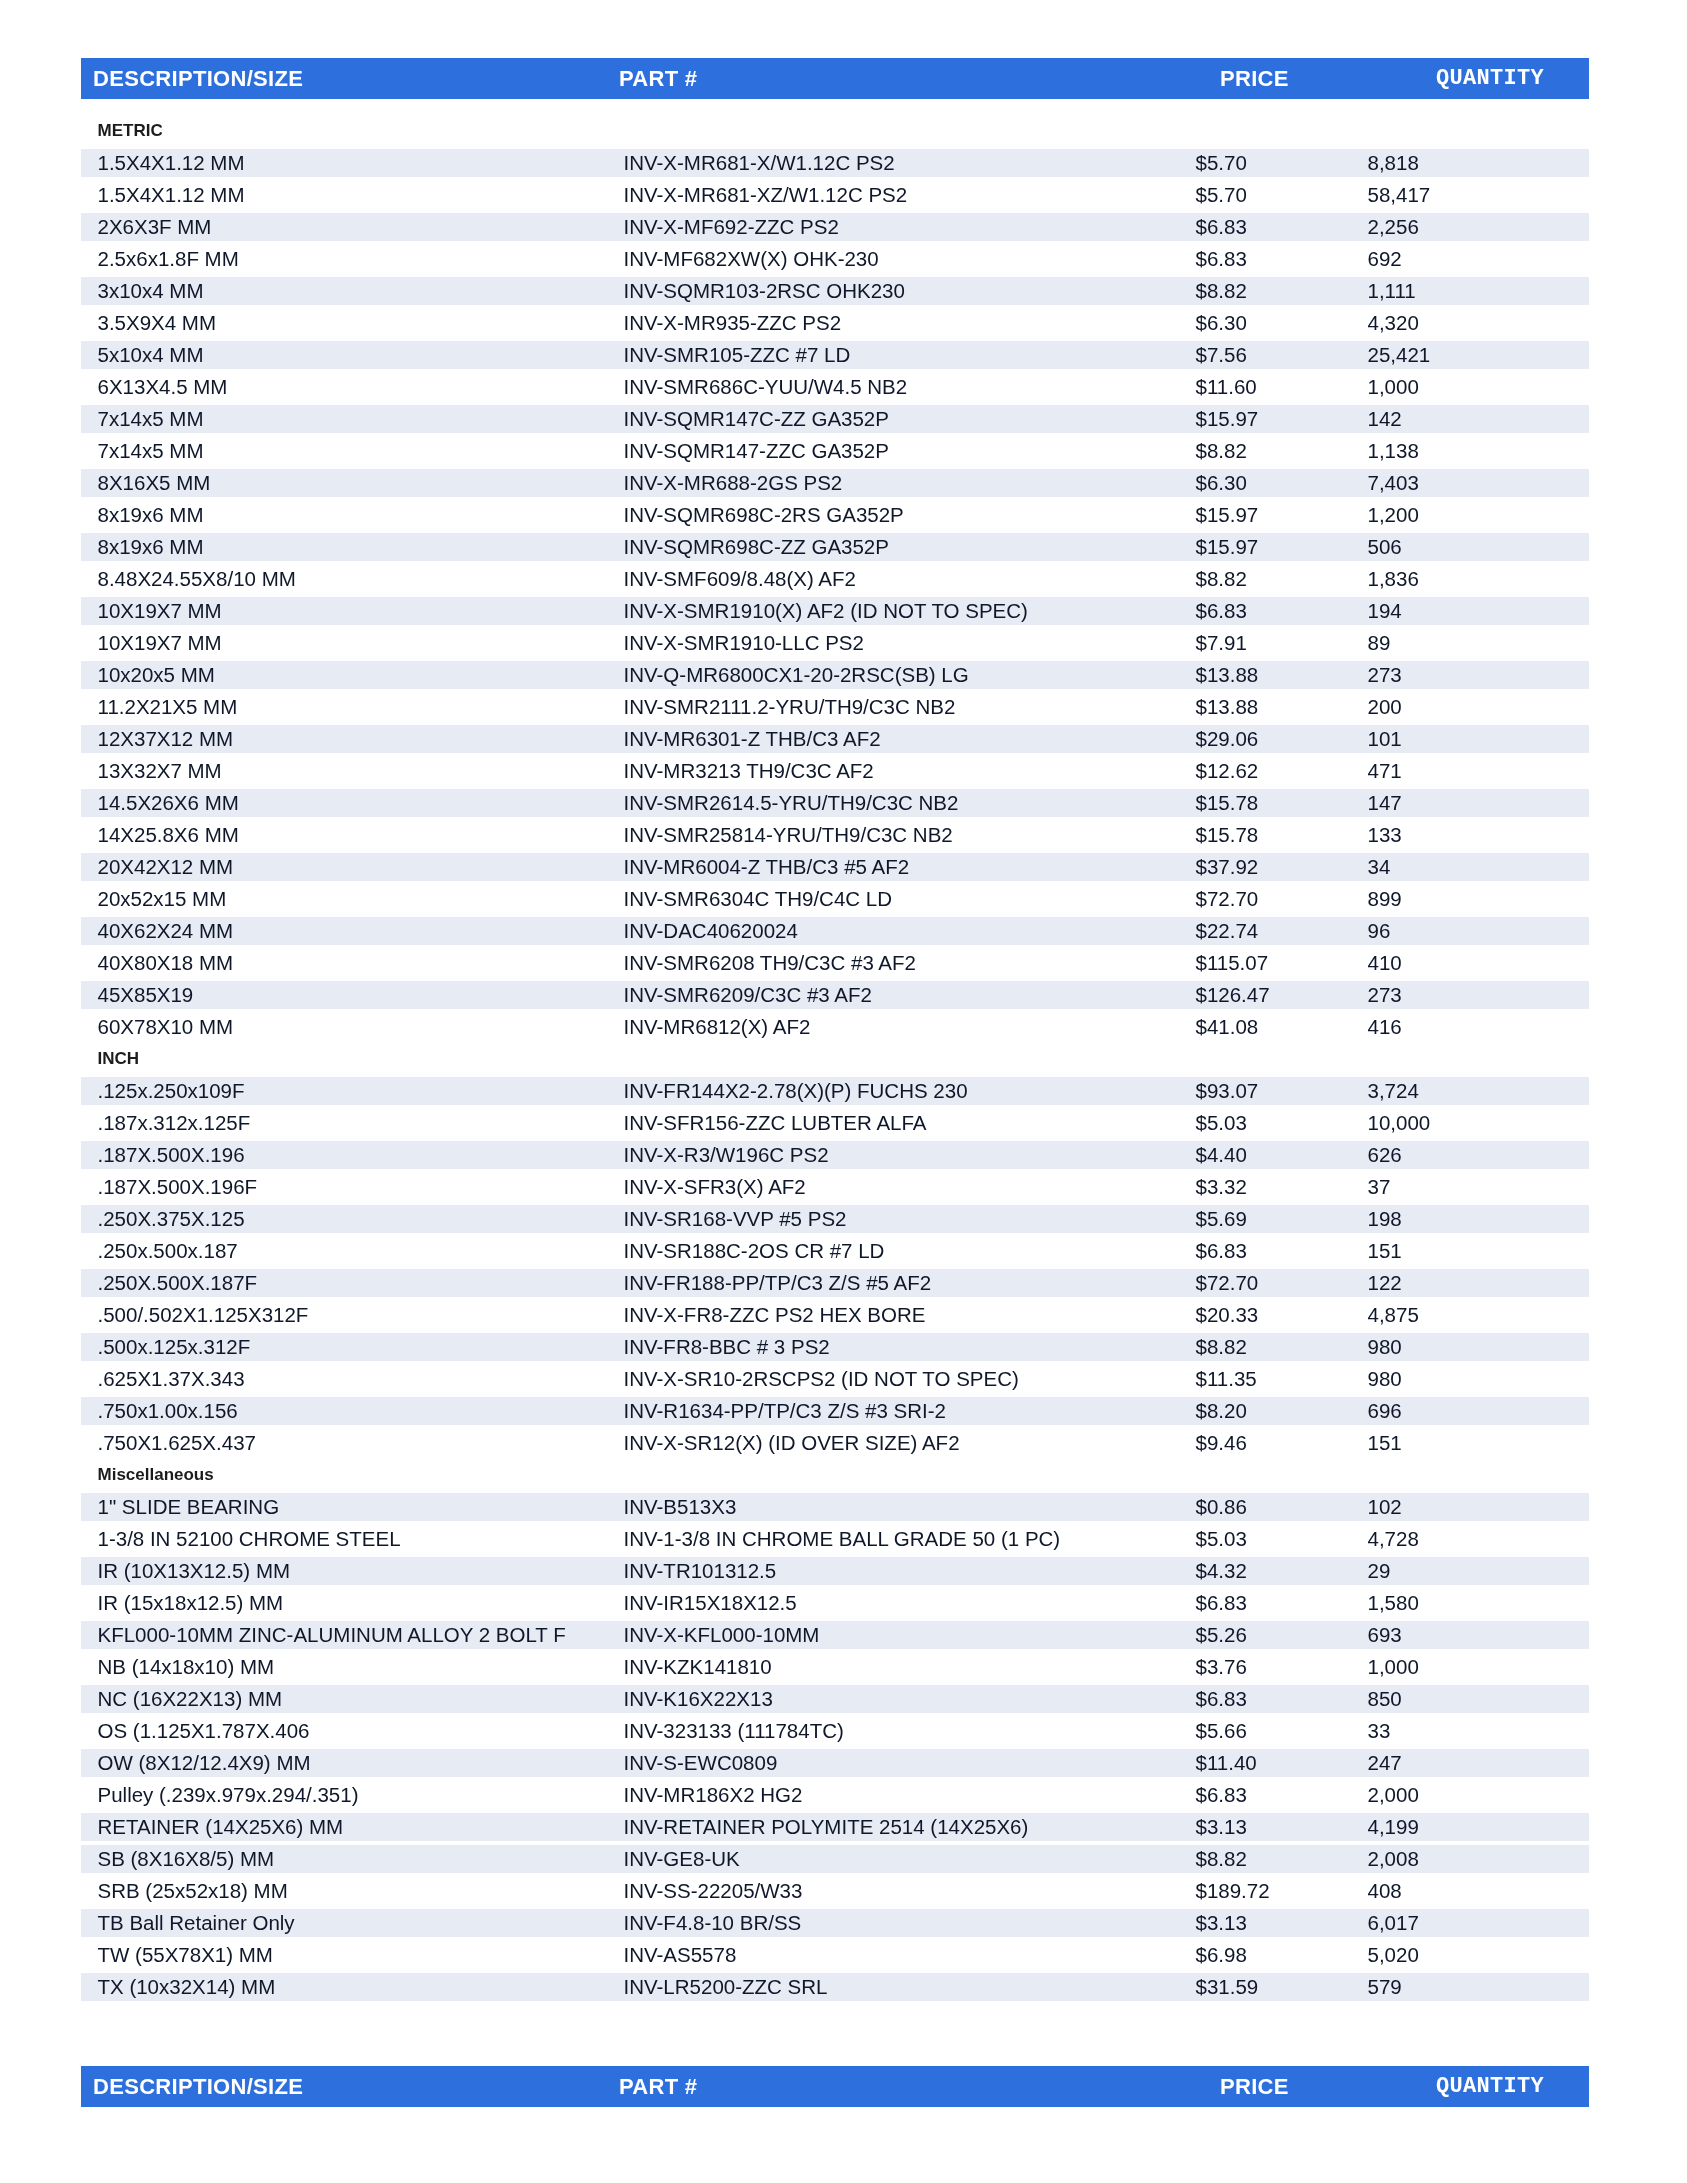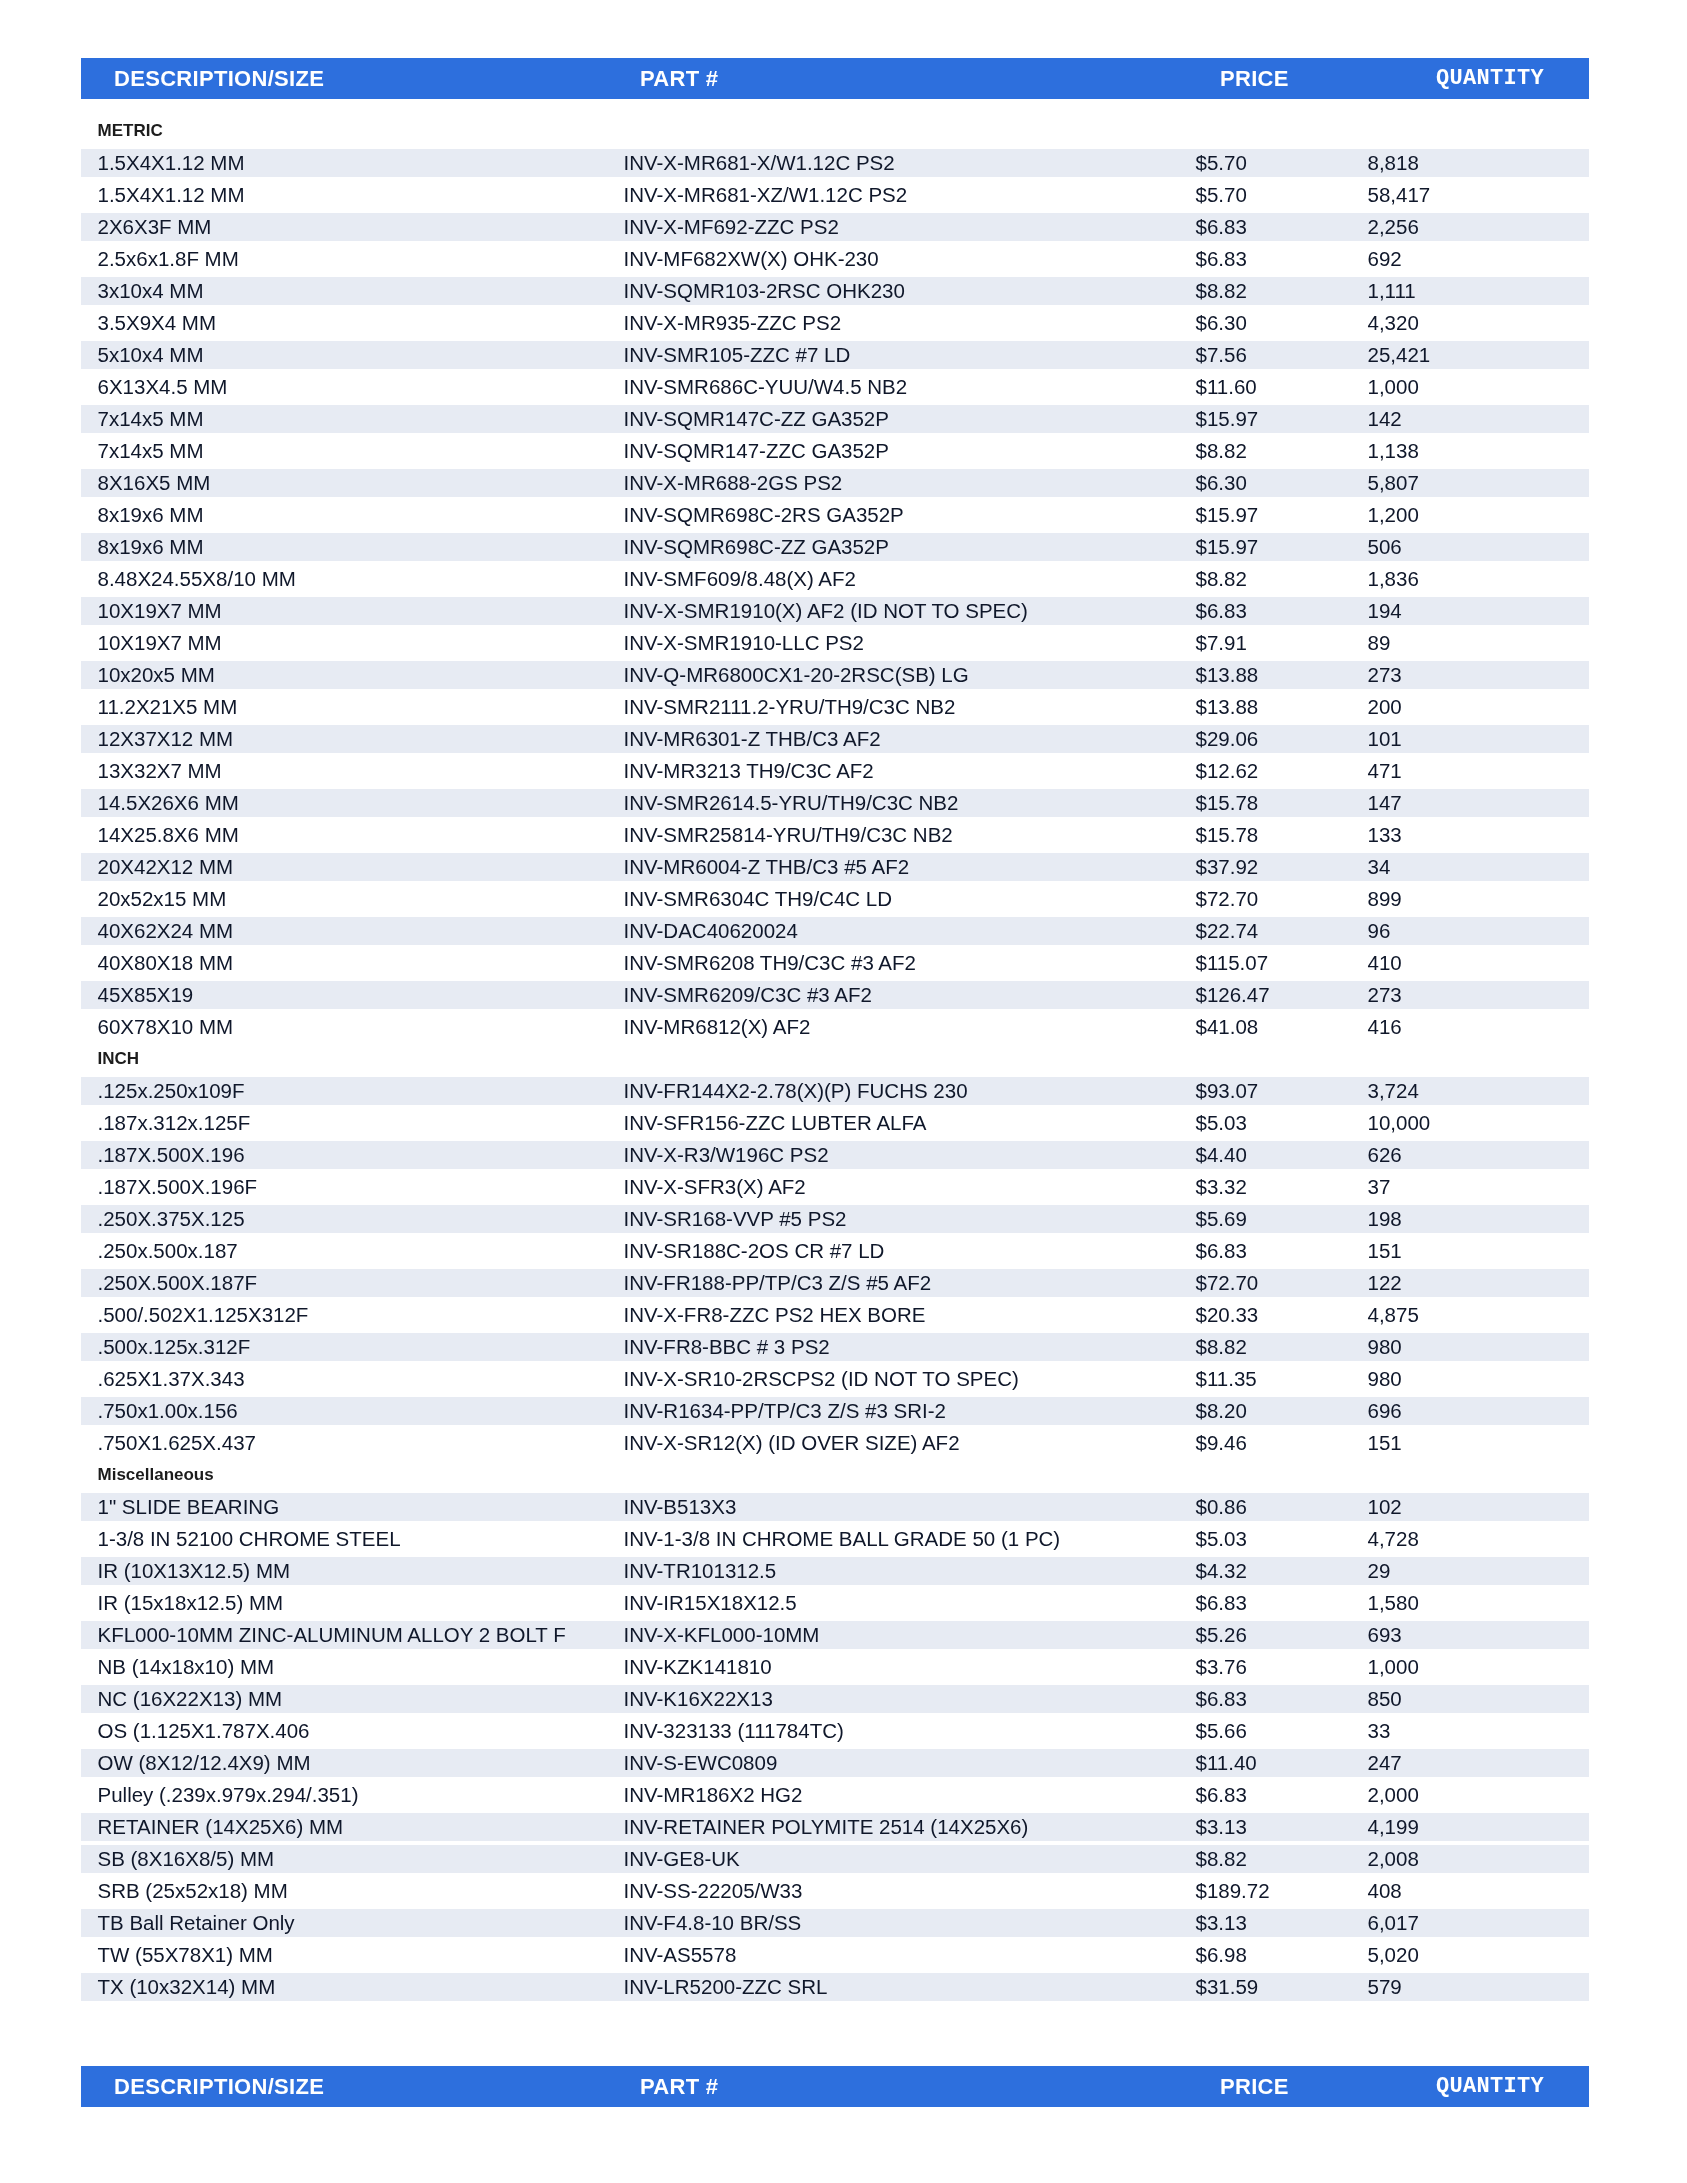--- a/index.html
+++ b/index.html
@@ -33,21 +33,21 @@
     grid-template-columns: 526px 572px 172px 238px;
     align-items: center;
     height: 41px;
     background: #2d6fdd;
     color: #ffffff;
     font-weight: bold;
     font-size: 22px;
     letter-spacing: 0.3px;
   }
   .bar .cell {
-    padding-left: 33px;
+    padding-left: 12px;
     white-space: nowrap;
   }
   .bar .cell.price-h   { padding-left: 41px; }
   .bar .cell.qty-h     { padding-left: 85px; font-family: Liberation Mono, monospace; }
   .tbody {
     margin-top: 16px;
   }
   .section-label {
     height: 32px;
     display: flex;
@@ -154,21 +154,21 @@
         <div class="row">
           <div class="cell">7x14x5 MM</div>
           <div class="cell">INV-SQMR147-ZZC GA352P</div>
           <div class="cell">$8.82</div>
           <div class="cell">1,138</div>
         </div>
         <div class="row alt">
           <div class="cell">8X16X5 MM</div>
           <div class="cell">INV-X-MR688-2GS PS2</div>
           <div class="cell">$6.30</div>
-          <div class="cell">5,807</div>
+          <div class="cell">7,403</div>
         </div>
         <div class="row">
           <div class="cell">8x19x6 MM</div>
           <div class="cell">INV-SQMR698C-2RS GA352P</div>
           <div class="cell">$15.97</div>
           <div class="cell">1,200</div>
         </div>
         <div class="row alt">
           <div class="cell">8x19x6 MM</div>
           <div class="cell">INV-SQMR698C-ZZ GA352P</div>

